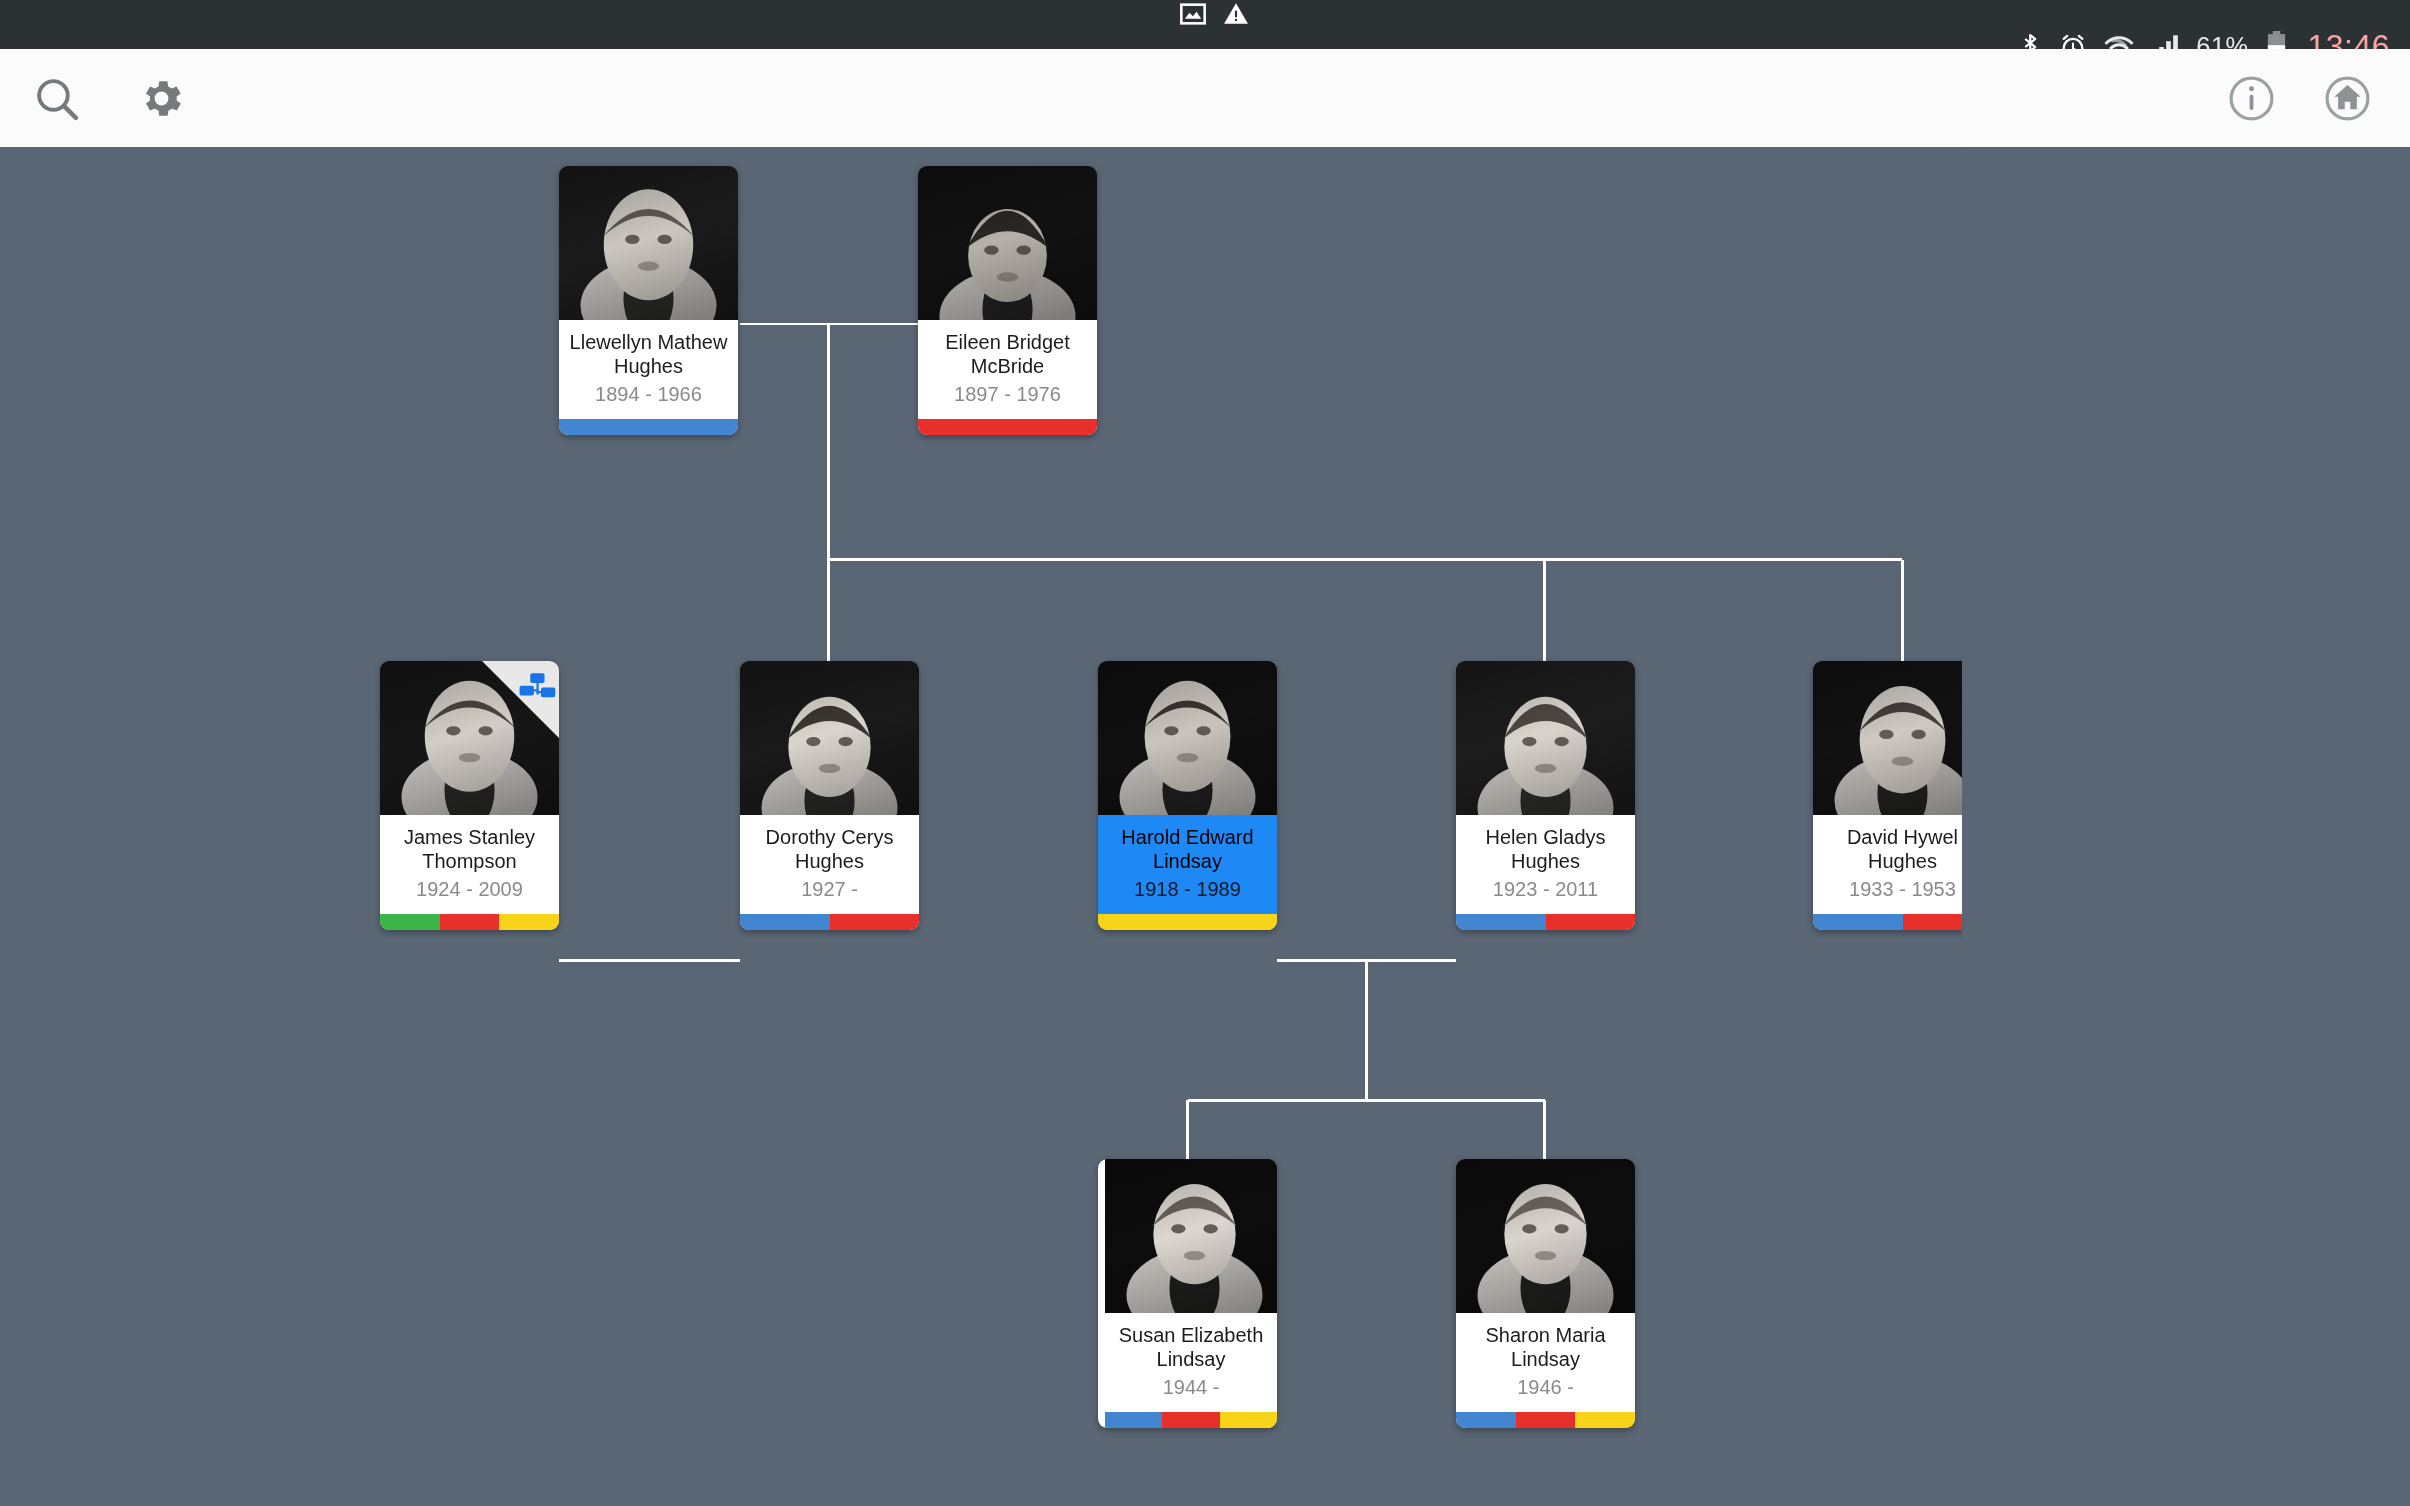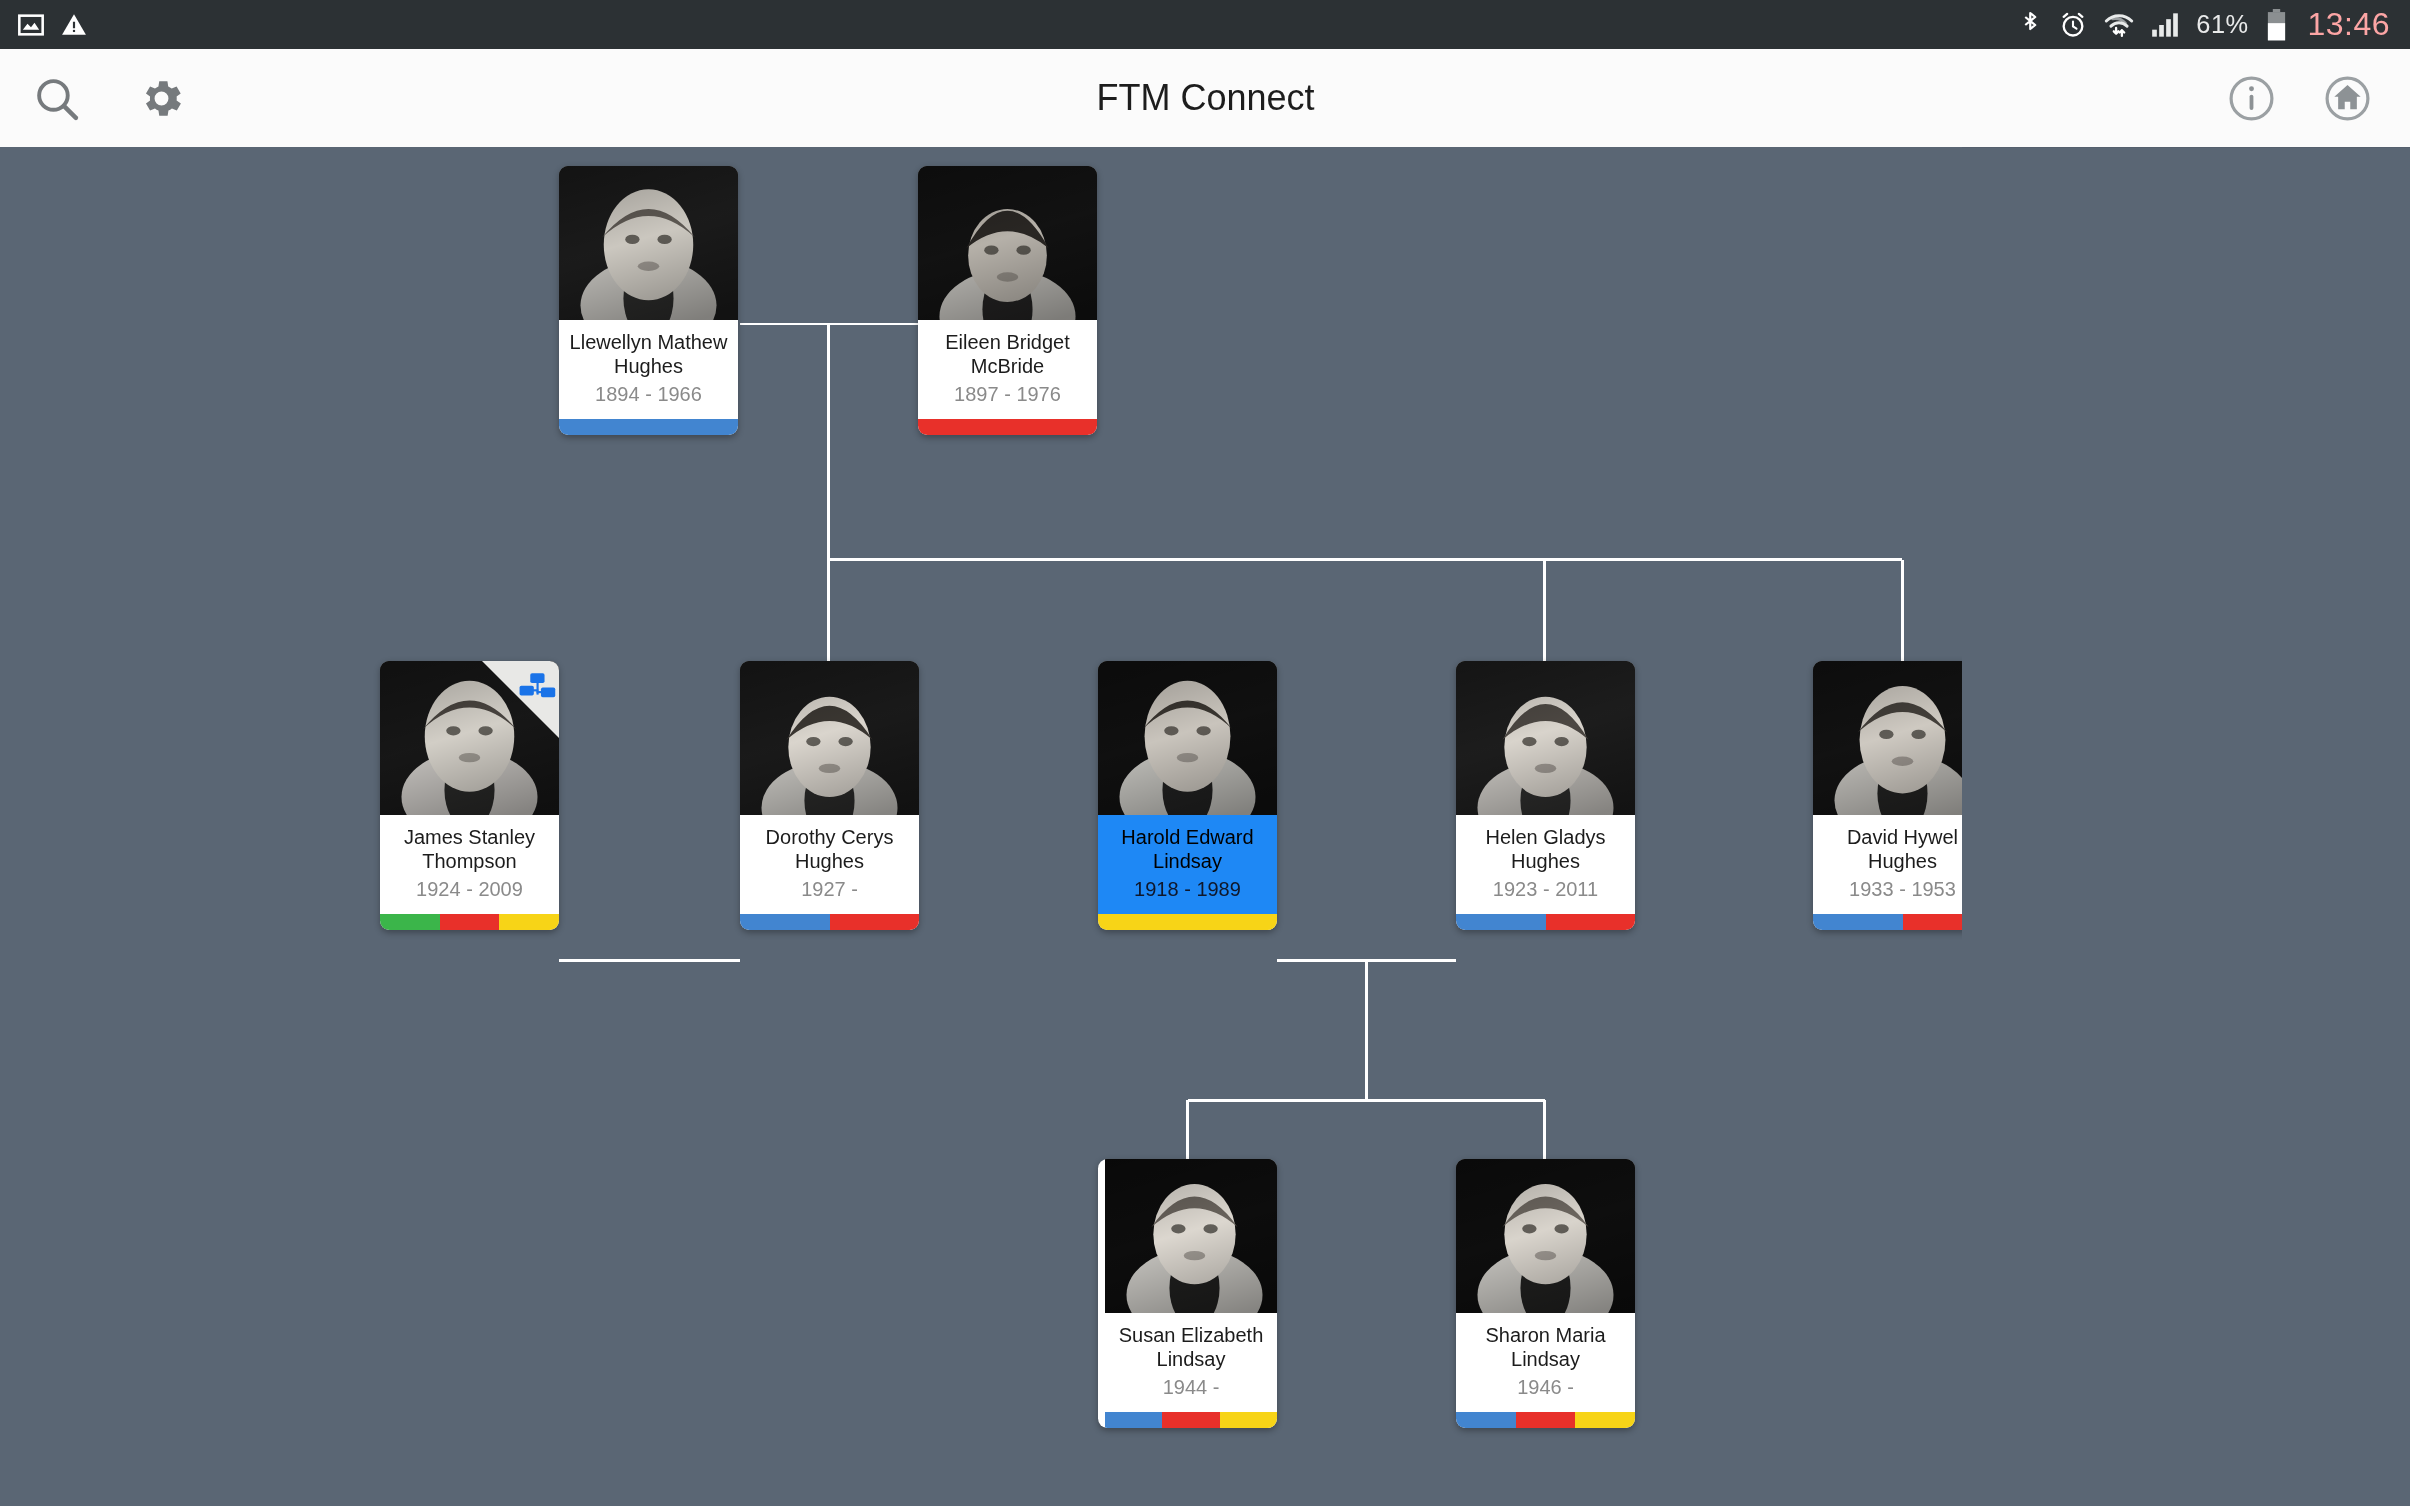--- a/index.html
+++ b/index.html
@@ -8,21 +8,21 @@
     background: #5a6674;
     font-family: "Liberation Sans", sans-serif;
     overflow: hidden;
   }
 
   
   .statusbar {
     position: absolute; top: 0; left: 0;
     width: 2411px; height: 49px;
     background: #2c3134;
-    display: flex; align-items: center;
+    display: flex; align-items: center; flex-direction: column;
   }
   .sb-left { display: flex; align-items: center; gap: 15px; padding-left: 17px; }
   .sb-right { margin-left: auto; display: flex; align-items: center; gap: 17px; padding-right: 21px; }
   .sb-icon { display: inline-flex; align-items: center; justify-content: center; }
   .sb-batt-text {
     color: #e9eaea; font-size: 25.4px; letter-spacing: 0.5px;
   }
   .sb-clock {
     color: #fca5a5; font-size: 32px; letter-spacing: 0.5px; margin-left: 3.8px; text-align: right;
   }
@@ -170,21 +170,20 @@
           <circle cx="10.5" cy="10.5" r="7" fill="none" stroke="#767a7d" stroke-width="1.9"></circle>
           <path d="M15.6 15.6L21.5 21.5" stroke="#767a7d" stroke-width="2.2" stroke-linecap="round"></path>
         </svg>
     </span>
     <span class="ab-icon">
       <svg width="49" height="49" viewBox="0 0 24 24">
           <path fill="#767a7d" d="M19.4 13a7.6 7.6 0 0 0 .06-1 7.6 7.6 0 0 0-.06-1l2-1.5-2-3.4-2.4 1a7.3 7.3 0 0 0-1.7-1l-.4-2.6H10.9l-.4 2.6a7.3 7.3 0 0 0-1.7 1l-2.4-1-2 3.4 2 1.5a7.6 7.6 0 0 0 0 2l-2 1.5 2 3.4 2.4-1a7.3 7.3 0 0 0 1.7 1l.4 2.6h4.1l.4-2.6a7.3 7.3 0 0 0 1.7-1l2.4 1 2-3.4zM12 15.4A3.4 3.4 0 1 1 15.4 12 3.4 3.4 0 0 1 12 15.4z"></path>
         </svg>
     </span>
   </div>
-  <div class="ab-title">FTM Connect</div>
   <div class="ab-right">
     <span class="ab-icon">
       <svg width="51" height="51" viewBox="0 0 24 24">
           <circle cx="12" cy="12" r="9.6" fill="none" stroke="#9ba0a3" stroke-width="1.5"></circle>
           <circle cx="12" cy="7.4" r="1.15" fill="#8d9295"></circle>
           <rect x="11.1" y="10.2" width="1.8" height="7.2" rx="0.9" fill="#8d9295"></rect>
         </svg>
     </span>
     <span class="ab-icon">
       <svg width="51" height="51" viewBox="0 0 24 24">

